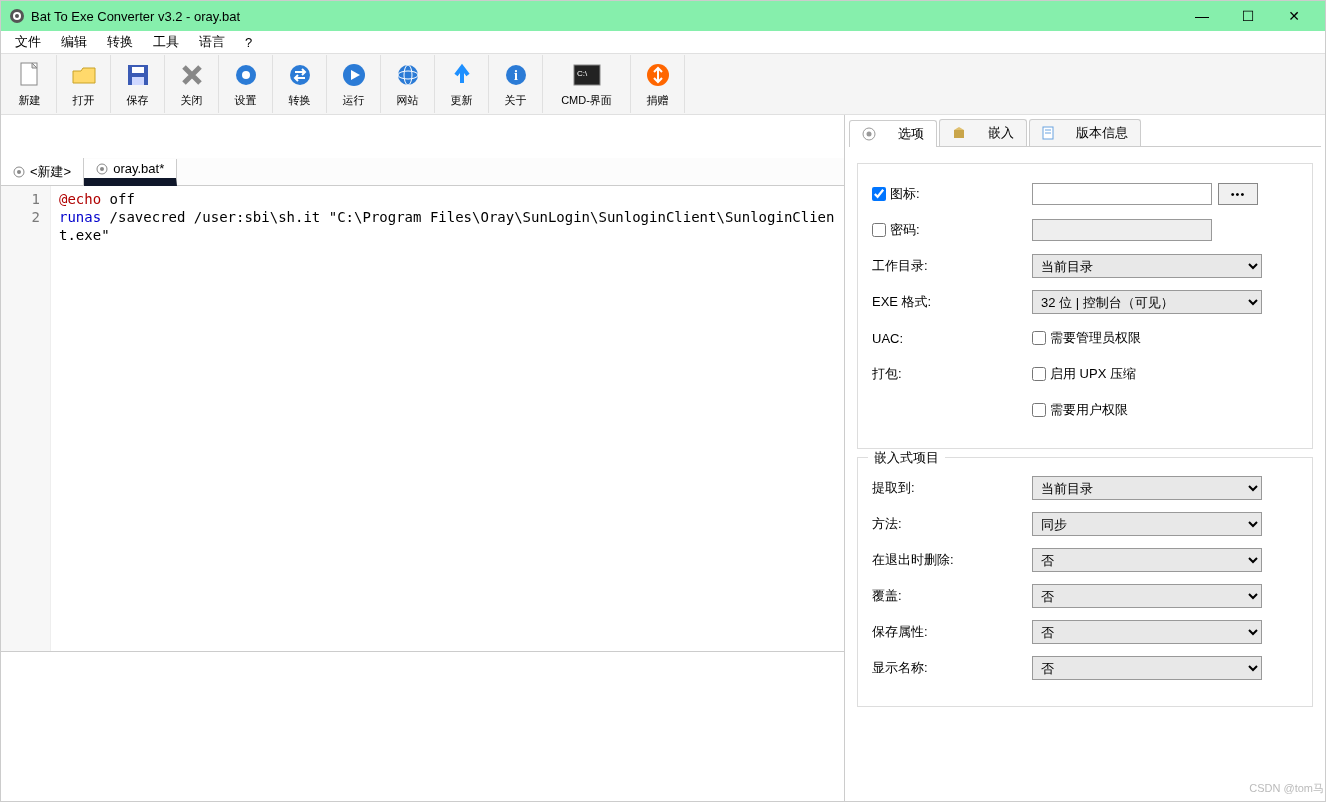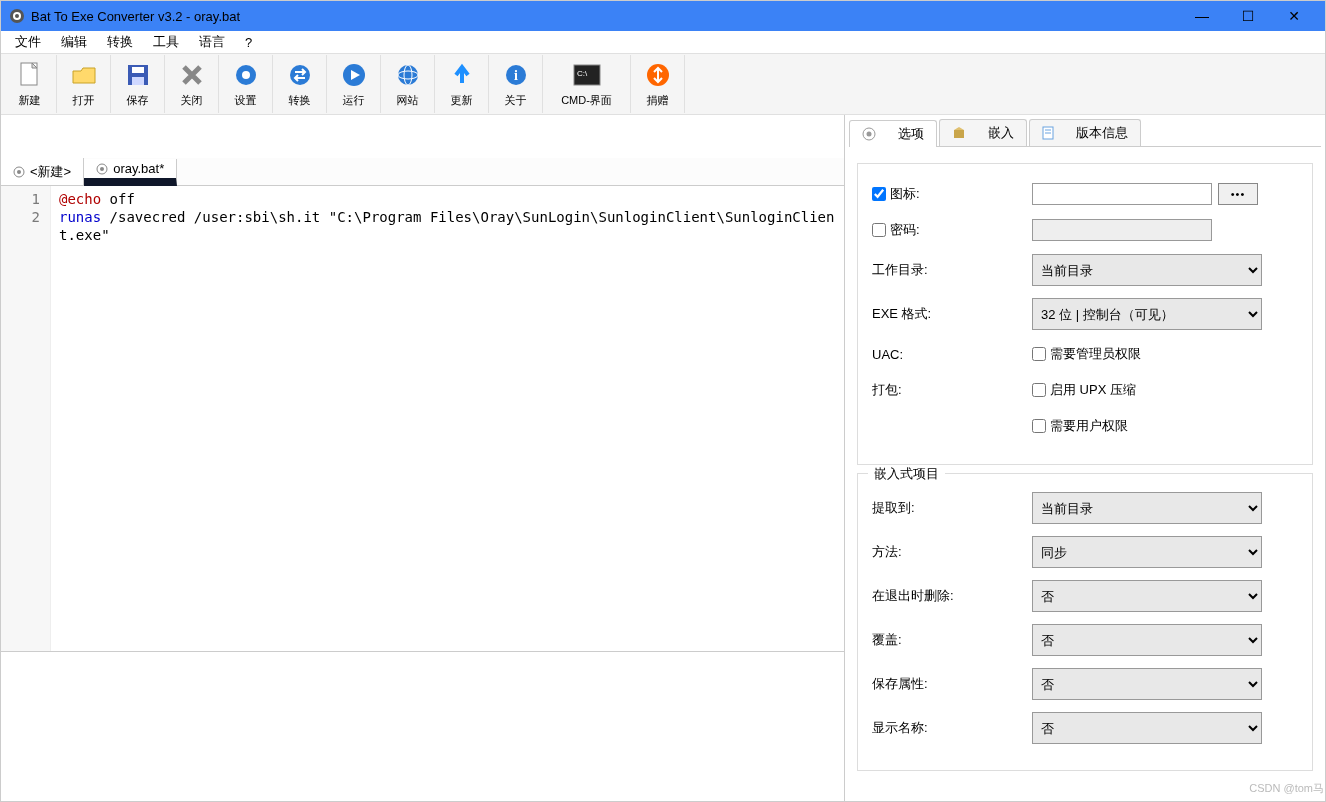--- a/index.html
+++ b/index.html
@@ -1,18 +1,18 @@
 <!DOCTYPE html>
 <html><head>
 <meta charset="utf-8">
 <style>
 * { box-sizing: border-box; margin: 0; padding: 0; }
 body { font-family: "Microsoft YaHei", "Segoe UI", sans-serif; font-size: 13px; background: #fff; color: #000; overflow: hidden; }
 .window { width: 1326px; height: 802px; display: flex; flex-direction: column; border: 1px solid #ccc; }
-.titlebar { height: 30px; display: flex; align-items: center; padding: 0 8px; background: #3b82f6; }
+.titlebar { height: 30px; display: flex; align-items: center; padding: 0 8px; background: #86efac; }
 .titlebar .app-icon { width: 16px; height: 16px; margin-right: 6px; display:inline-flex; align-items:center; justify-content:center;}
 .titlebar .title { flex: 1; font-size: 13px; }
 .winbtns { display: flex; }
 .winbtn { width: 46px; height: 30px; display: flex; align-items: center; justify-content: center; font-size: 14px; font-family: Arial; }
 .menubar { height: 22px; display: flex; align-items: center; padding: 0 4px; background: #fff; }
 .menubar .menu-item { padding: 2px 10px; font-size: 13px; }
 .toolbar { height: 62px; display: flex; align-items: center; background: #f5f5f5; border-top: 1px solid #e0e0e0; border-bottom: 1px solid #e0e0e0; padding: 0 2px; gap:0;}
 .tbtn { width: 54px; height: 58px; display: flex; flex-direction: column; align-items: center; justify-content: center; gap: 4px; border-right: 1px solid #e0e0e0;}
 .tbtn.wide { width: 88px; }
 .tbtn .ticon { width: 28px; height: 28px; display: flex; align-items: center; justify-content: center; }
@@ -33,21 +33,21 @@
 .rtab { display: flex; align-items: center; padding: 0 12px; gap: 22px; border: 1px solid #ccc; border-bottom: none; margin-right: 2px; background: #f5f5f5; font-size: 13px; border-radius: 3px 3px 0 0;}
 .rtab.active { background: #fff; position: relative; top: 1px; }
 .panel { flex: 1; overflow: auto; padding: 8px 0; }
 .group { border: 1px solid #ddd; margin: 8px; padding: 18px 14px 14px; position: relative; }
 .group-title { position: absolute; top: -9px; left: 10px; background: #fff; padding: 0 6px; font-size: 13px; }
 .row { display: flex; align-items: center; margin-bottom: 12px; min-height: 24px; justify-content: flex-end;}
 .row .lbl { width: 160px; font-size: 13px; }
 .row .ctrl { flex: 1; display: flex; gap: 6px; align-items:center;}
 .row input[type=text] { width: 180px; height: 22px; border: 1px solid #999; padding: 0 4px; font-size: 13px; }
 .row .browse { width: 40px; height: 22px; border: 1px solid #888; background: #f0f0f0; font-size: 11px; letter-spacing:1px;}
-.row select { width: 230px; height: 32px; border: 1px solid #999; background: #e8e8e8; font-size: 13px; padding: 0 4px;}
+.row select { width: 230px; height: 24px; border: 1px solid #999; background: #e8e8e8; font-size: 13px; padding: 0 4px;}
 .cb { display: flex; align-items: center; gap: 4px; }
 .cb input { width: 14px; height: 14px; }
 .watermark { position: absolute; right: 2px; bottom: 6px; font-size: 11px; color: #bbb; }
 svg { display:block; }
 </style>
 </head>
 <body>
 
 <div class="window">
 

